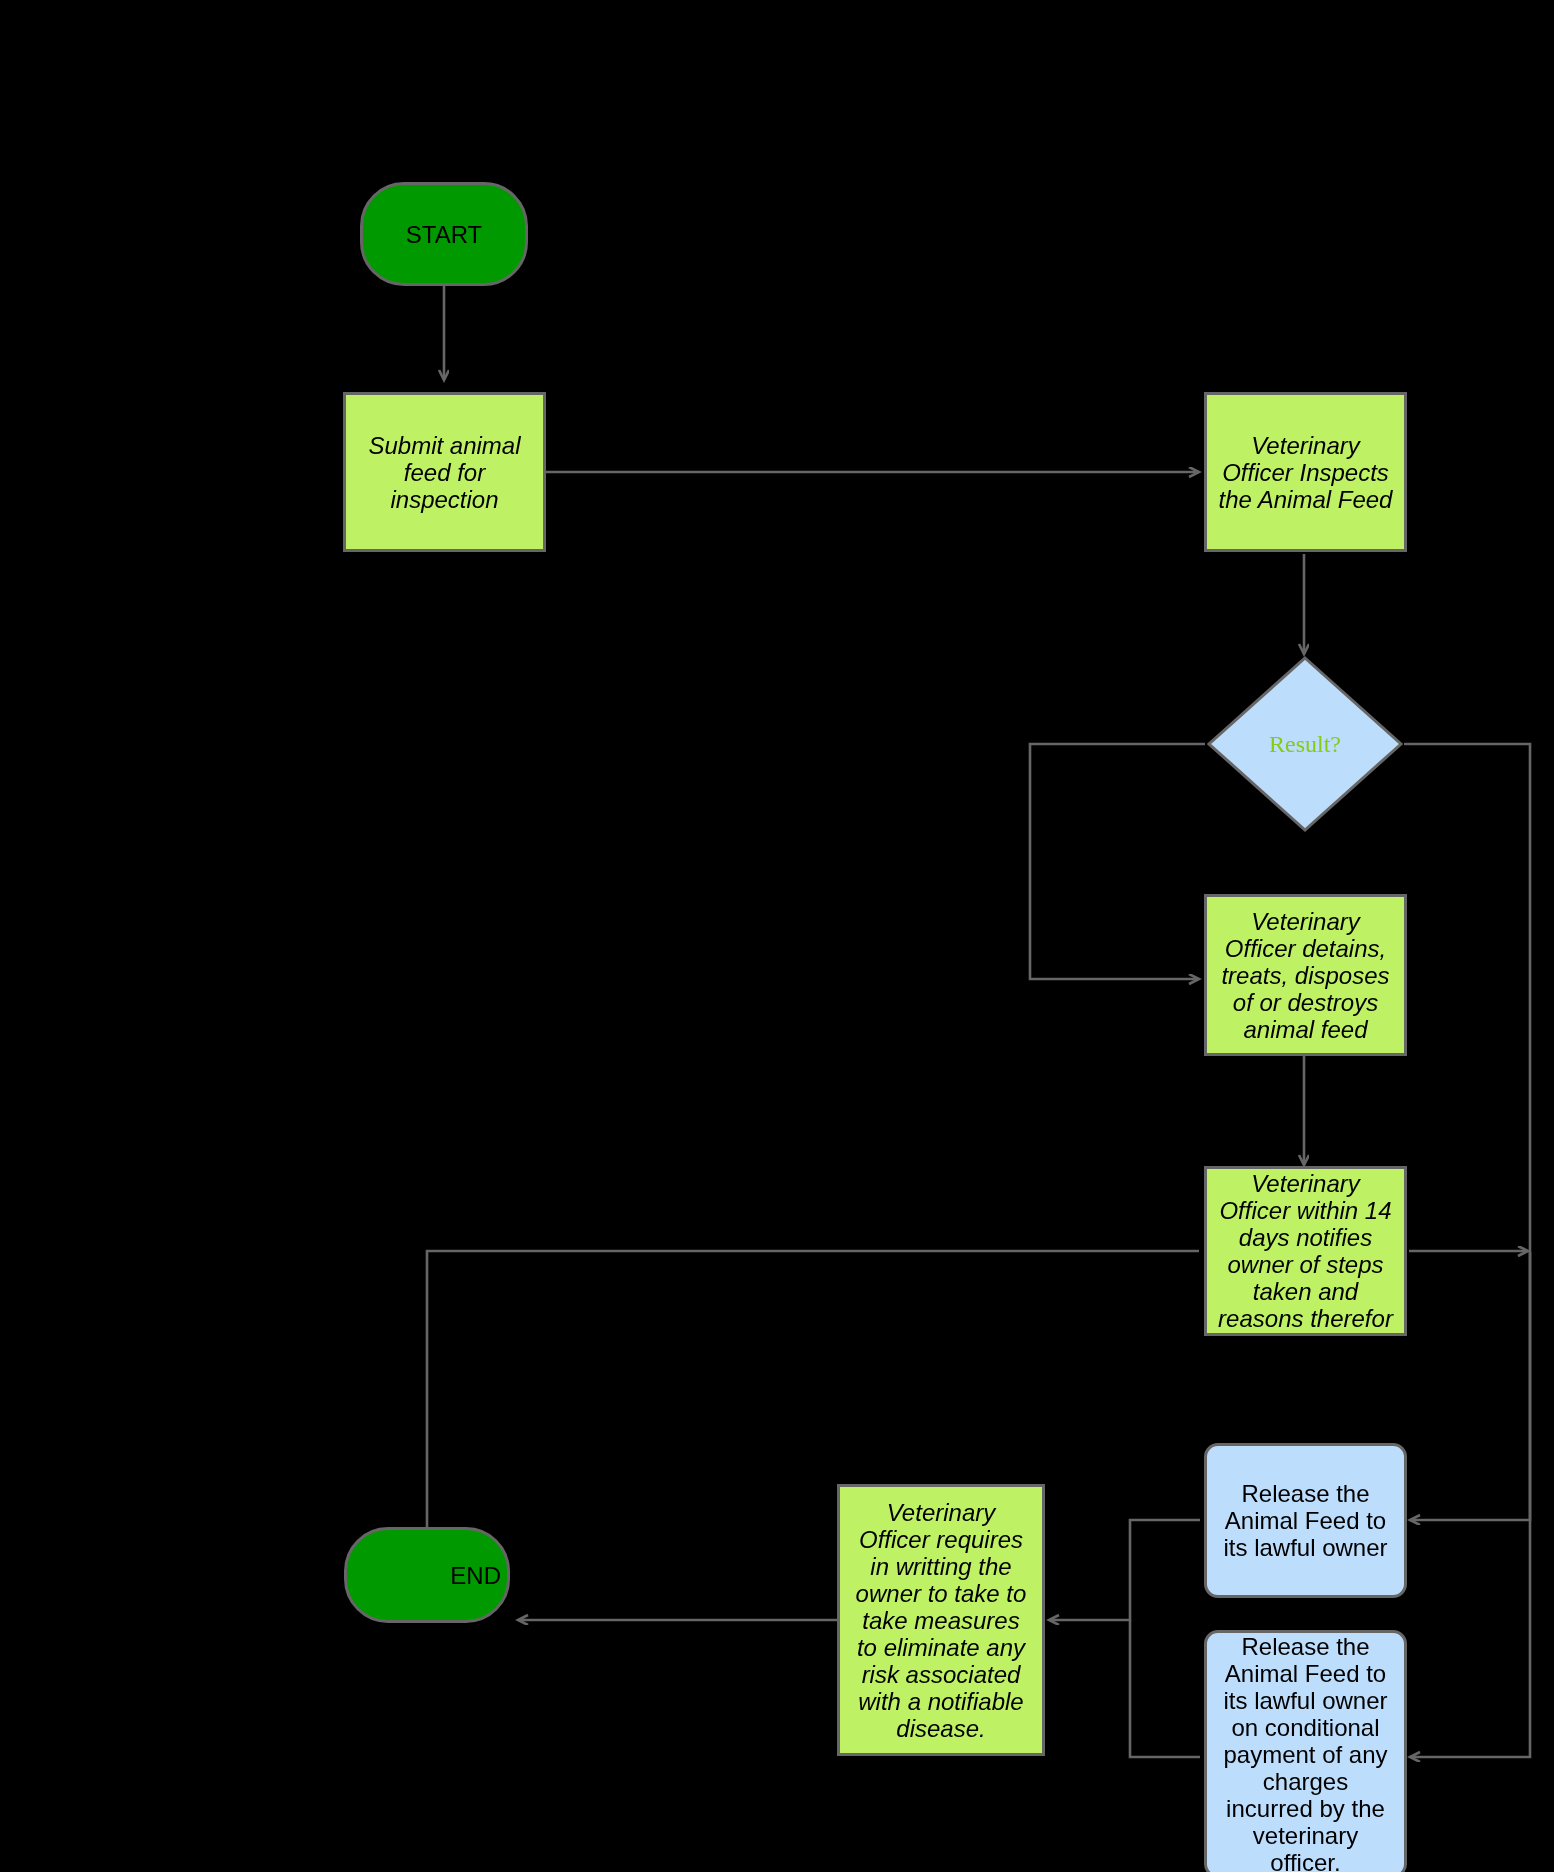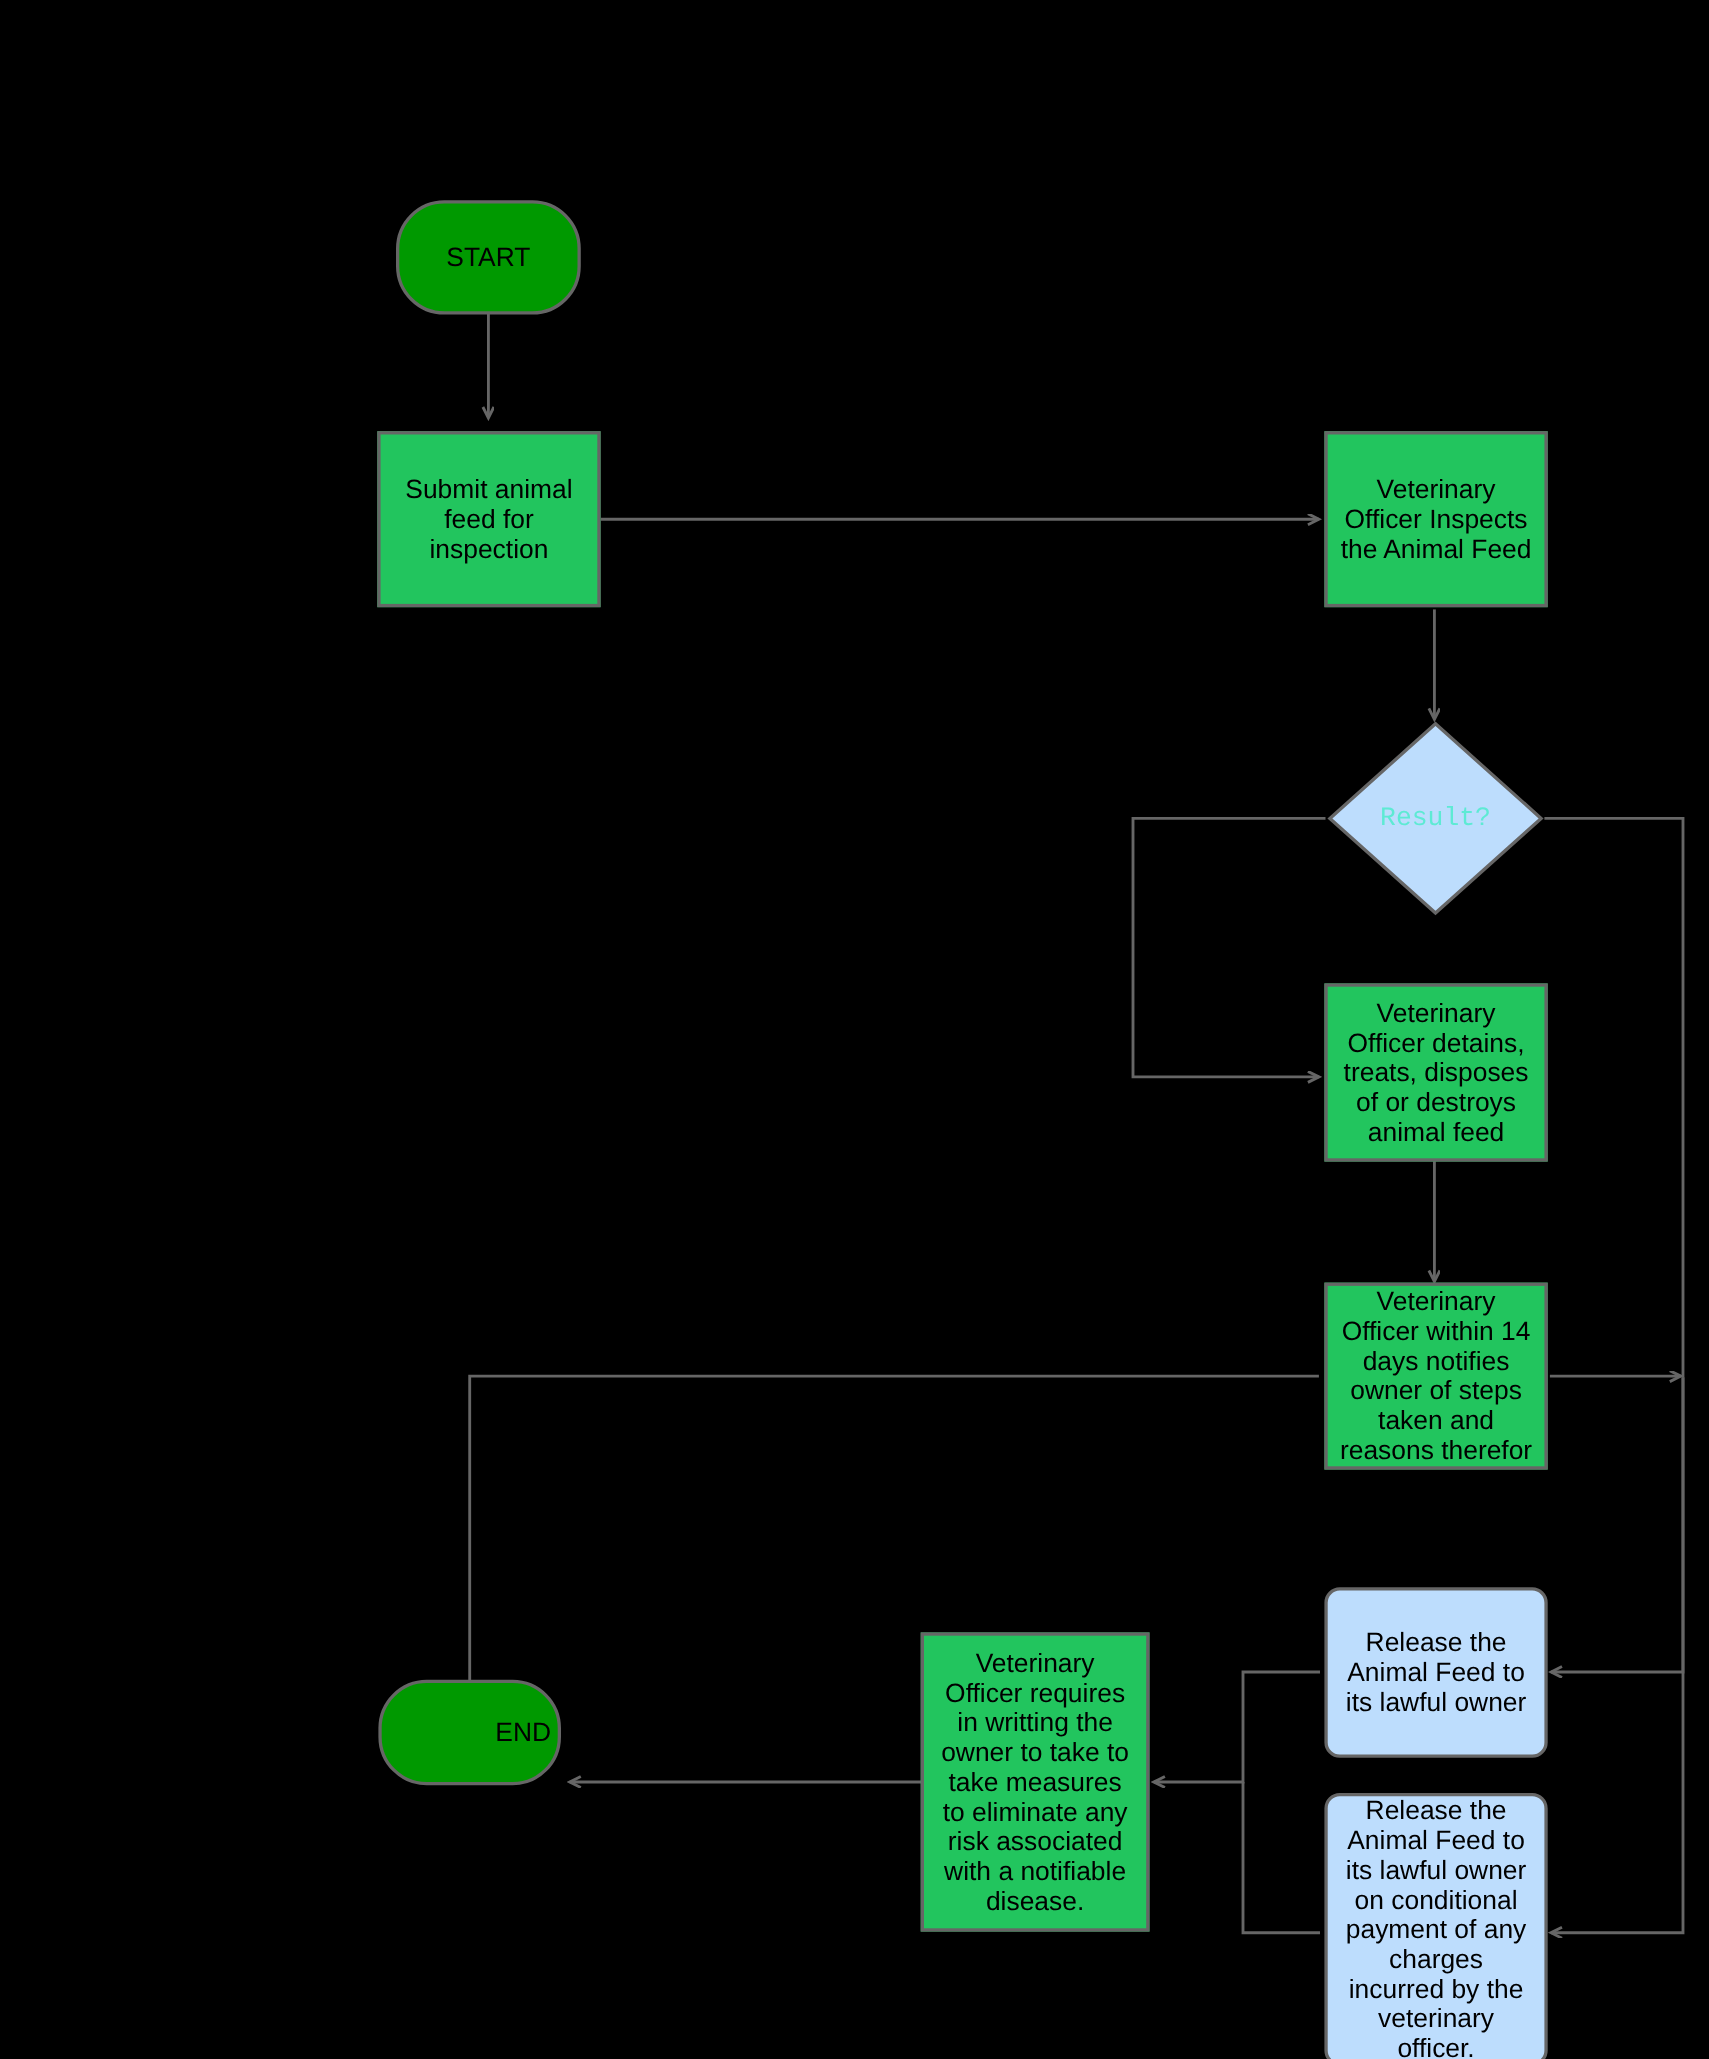--- a/index.html
+++ b/index.html
@@ -28,21 +28,22 @@
     display: flex;
     align-items: center;
     justify-content: center;
     text-align: center;
     color: #000000;
     font-size: 24px;
     line-height: 27px;
     border: 3px solid #666666;
   }
   .node.process {
-    background: #22c55e;
+    background: #bef264;
+    font-style: italic;
   }
   .node.terminator {
     background: #009900;
     border-radius: 44px;
   }
   .node.rounded {
     background: #bdddfd;
     border-radius: 14px;
     justify-content: center;
   }
@@ -57,22 +58,22 @@
   .diamond-wrap svg { display: block; }
   .diamond-text {
     position: absolute;
     left: 0; top: 0;
     width: 100%;
     height: 100%;
     display: flex;
     align-items: center;
     justify-content: center;
     font-size: 24px;
-    color: #5eead4;
-    font-family: Liberation Mono, monospace;
+    color: #84cc16;
+    font-family: Liberation Serif, serif;
   }
 </style>
 </head>
 <body>
 
 <div id="canvas">
 
   <svg class="wires" viewBox="0 0 1554 1872">
     <defs>
       <marker id="arrow" markerWidth="14" markerHeight="14" refX="11" refY="5" orient="auto" markerUnits="userSpaceOnUse">

